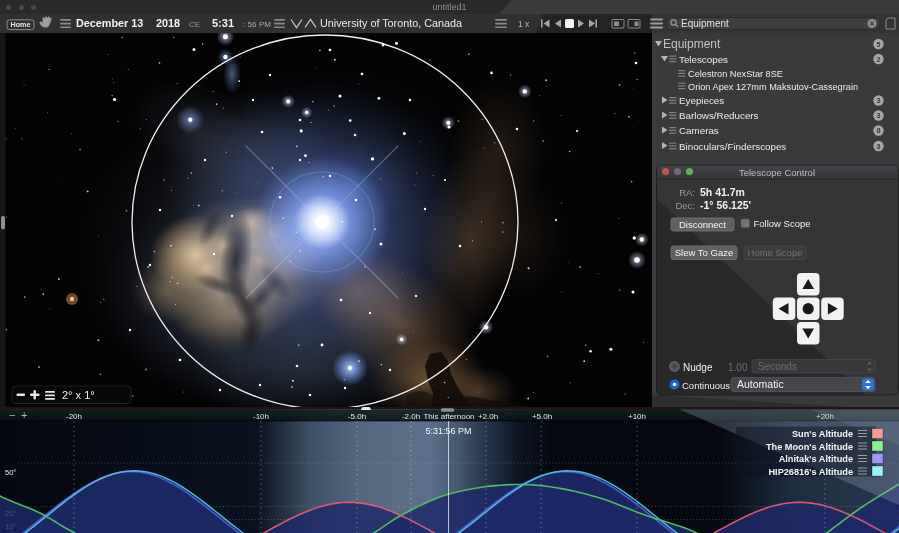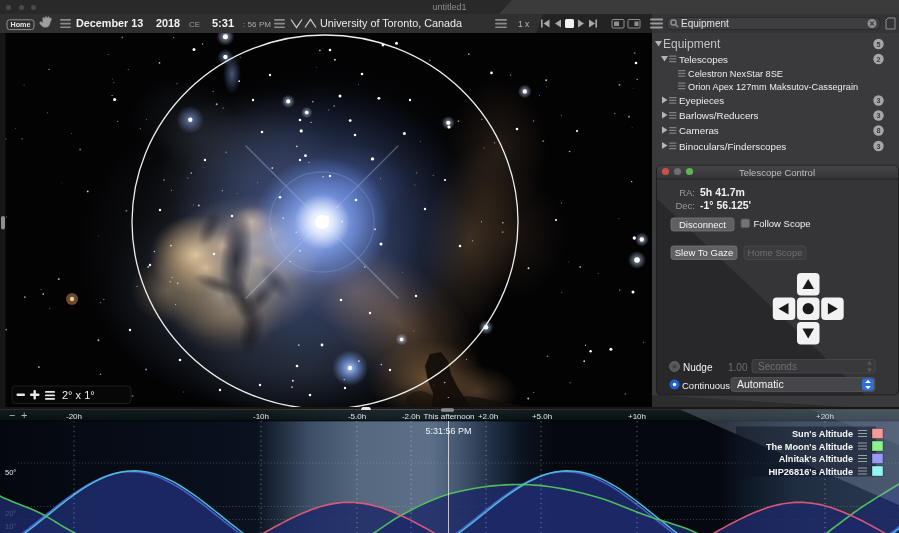--- a/index.html
+++ b/index.html
@@ -1,15 +1,15 @@
 <!DOCTYPE html>
 <html><head><meta charset="utf-8">
 <style>
 html,body{margin:0;padding:0;background:#000;}
-#page{position:relative;width:899px;height:533px;overflow:hidden;font-family:"Liberation Sans",sans-serif;background:#fca5a5;}
+#page{position:relative;width:899px;height:533px;overflow:hidden;font-family:"Liberation Sans",sans-serif;background:#be185d;}
 #titlebar{position:absolute;left:0;top:0;width:899px;height:14px;background:#292929;}
 #titleband{position:absolute;left:0;top:0;width:899px;height:14px;background:rgba(255,255,255,0.085);clip-path:polygon(512px 0,899px 0,899px 14px,499px 14px);}
 #title{position:absolute;left:0;top:0;width:899px;text-align:center;font-size:9px;color:#8e8e8e;line-height:14px;}
 .tl{position:absolute;top:4.5px;width:5px;height:5px;border-radius:50%;background:#4a4a4a;}
 #shadestrip{position:absolute;left:652px;top:395px;width:224px;height:14px;background:rgba(0,0,0,0.22);clip-path:polygon(0 0,214px 13px,0 14px);}
 </style></head>
 <body>
 <div id="page">
 <div id="titlebar">
       <div id="titleband"></div>

